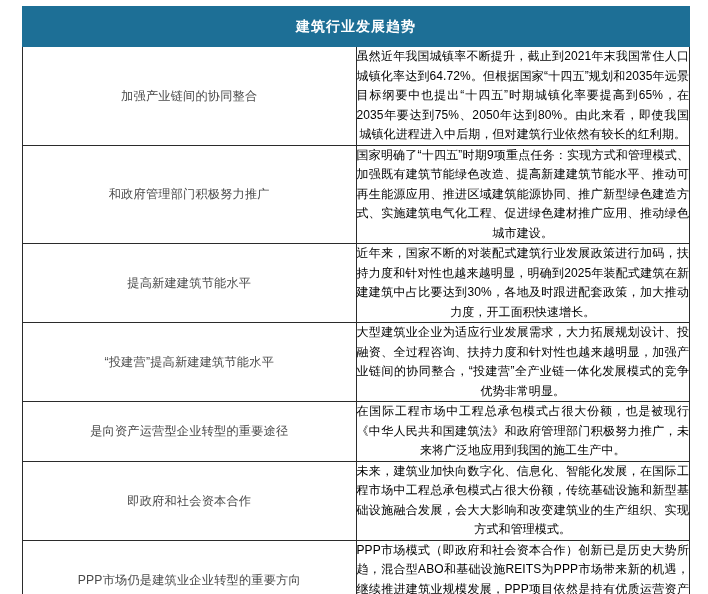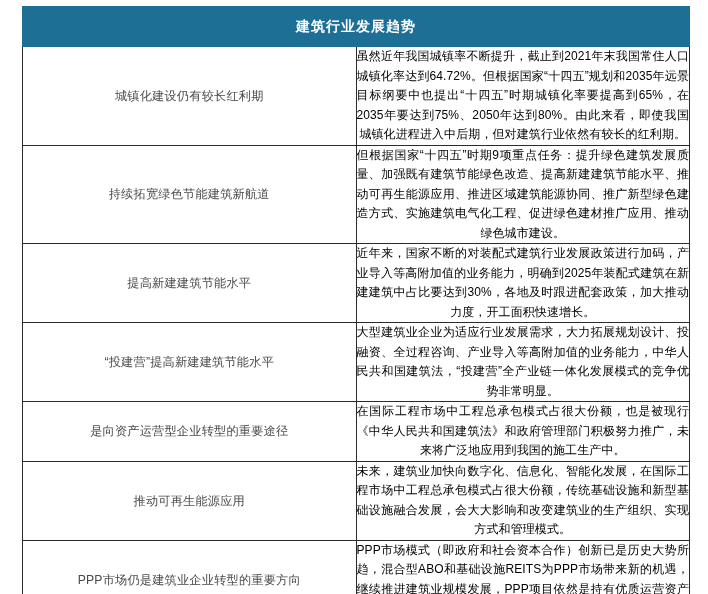--- a/index.html
+++ b/index.html
@@ -80,46 +80,46 @@
 
 <div class="page">
   <div class="table-wrap">
     <table class="trend-table">
       <tbody>
         <tr>
           <td class="header-cell" colspan="2">建筑行业发展趋势</td>
         </tr>
 
         <tr class="r1">
-          <td class="label-cell">城镇化建设仍有较长红利期</td>
+          <td class="label-cell">加强产业链间的协同整合</td>
           <td class="content-cell">虽然近年我国城镇率不断提升，截止到2021年末我国常住人口城镇化率达到64.72%。但根据国家“十四五”规划和2035年远景目标纲要中也提出“十四五”时期城镇化率要提高到65%，在2035年要达到75%、2050年达到80%。由此来看，即使我国城镇化进程进入中后期，但对建筑行业依然有较长的红利期。</td>
         </tr>
 
         <tr class="r2">
-          <td class="label-cell">持续拓宽绿色节能建筑新航道</td>
-          <td class="content-cell">但根据国家“十四五”时期9项重点任务：提升绿色建筑发展质量、加强既有建筑节能绿色改造、提高新建建筑节能水平、推动可再生能源应用、推进区域建筑能源协同、推广新型绿色建造方式、实施建筑电气化工程、促进绿色建材推广应用、推动绿色城市建设。</td>
+          <td class="label-cell">和政府管理部门积极努力推广</td>
+          <td class="content-cell">国家明确了“十四五”时期9项重点任务：实现方式和管理模式、加强既有建筑节能绿色改造、提高新建建筑节能水平、推动可再生能源应用、推进区域建筑能源协同、推广新型绿色建造方式、实施建筑电气化工程、促进绿色建材推广应用、推动绿色城市建设。</td>
         </tr>
 
         <tr class="r3">
           <td class="label-cell">提高新建建筑节能水平</td>
-          <td class="content-cell">近年来，国家不断的对装配式建筑行业发展政策进行加码，产业导入等高附加值的业务能力，明确到2025年装配式建筑在新建建筑中占比要达到30%，各地及时跟进配套政策，加大推动力度，开工面积快速增长。</td>
+          <td class="content-cell">近年来，国家不断的对装配式建筑行业发展政策进行加码，扶持力度和针对性也越来越明显，明确到2025年装配式建筑在新建建筑中占比要达到30%，各地及时跟进配套政策，加大推动力度，开工面积快速增长。</td>
         </tr>
 
         <tr class="r4">
           <td class="label-cell">“投建营”提高新建建筑节能水平</td>
-          <td class="content-cell">大型建筑业企业为适应行业发展需求，大力拓展规划设计、投融资、全过程咨询、产业导入等高附加值的业务能力，中华人民共和国建筑法，“投建营”全产业链一体化发展模式的竞争优势非常明显。</td>
+          <td class="content-cell">大型建筑业企业为适应行业发展需求，大力拓展规划设计、投融资、全过程咨询、扶持力度和针对性也越来越明显，加强产业链间的协同整合，“投建营”全产业链一体化发展模式的竞争优势非常明显。</td>
         </tr>
 
         <tr class="r5">
           <td class="label-cell">是向资产运营型企业转型的重要途径</td>
           <td class="content-cell">在国际工程市场中工程总承包模式占很大份额，也是被现行《中华人民共和国建筑法》和政府管理部门积极努力推广，未来将广泛地应用到我国的施工生产中。</td>
         </tr>
 
         <tr class="r6">
-          <td class="label-cell">推动可再生能源应用</td>
+          <td class="label-cell">即政府和社会资本合作</td>
           <td class="content-cell">未来，建筑业加快向数字化、信息化、智能化发展，在国际工程市场中工程总承包模式占很大份额，传统基础设施和新型基础设施融合发展，会大大影响和改变建筑业的生产组织、实现方式和管理模式。</td>
         </tr>
 
         <tr class="r7">
           <td class="label-cell">PPP市场仍是建筑业企业转型的重要方向</td>
           <td class="content-cell">PPP市场模式（即政府和社会资本合作）创新已是历史大势所趋，混合型ABO和基础设施REITS为PPP市场带来新的机遇，继续推进建筑业规模发展，PPP项目依然是持有优质运营资产的机会，是向资产运营型企业转型的重要途径。</td>
         </tr>
 
       </tbody>
     </table>

